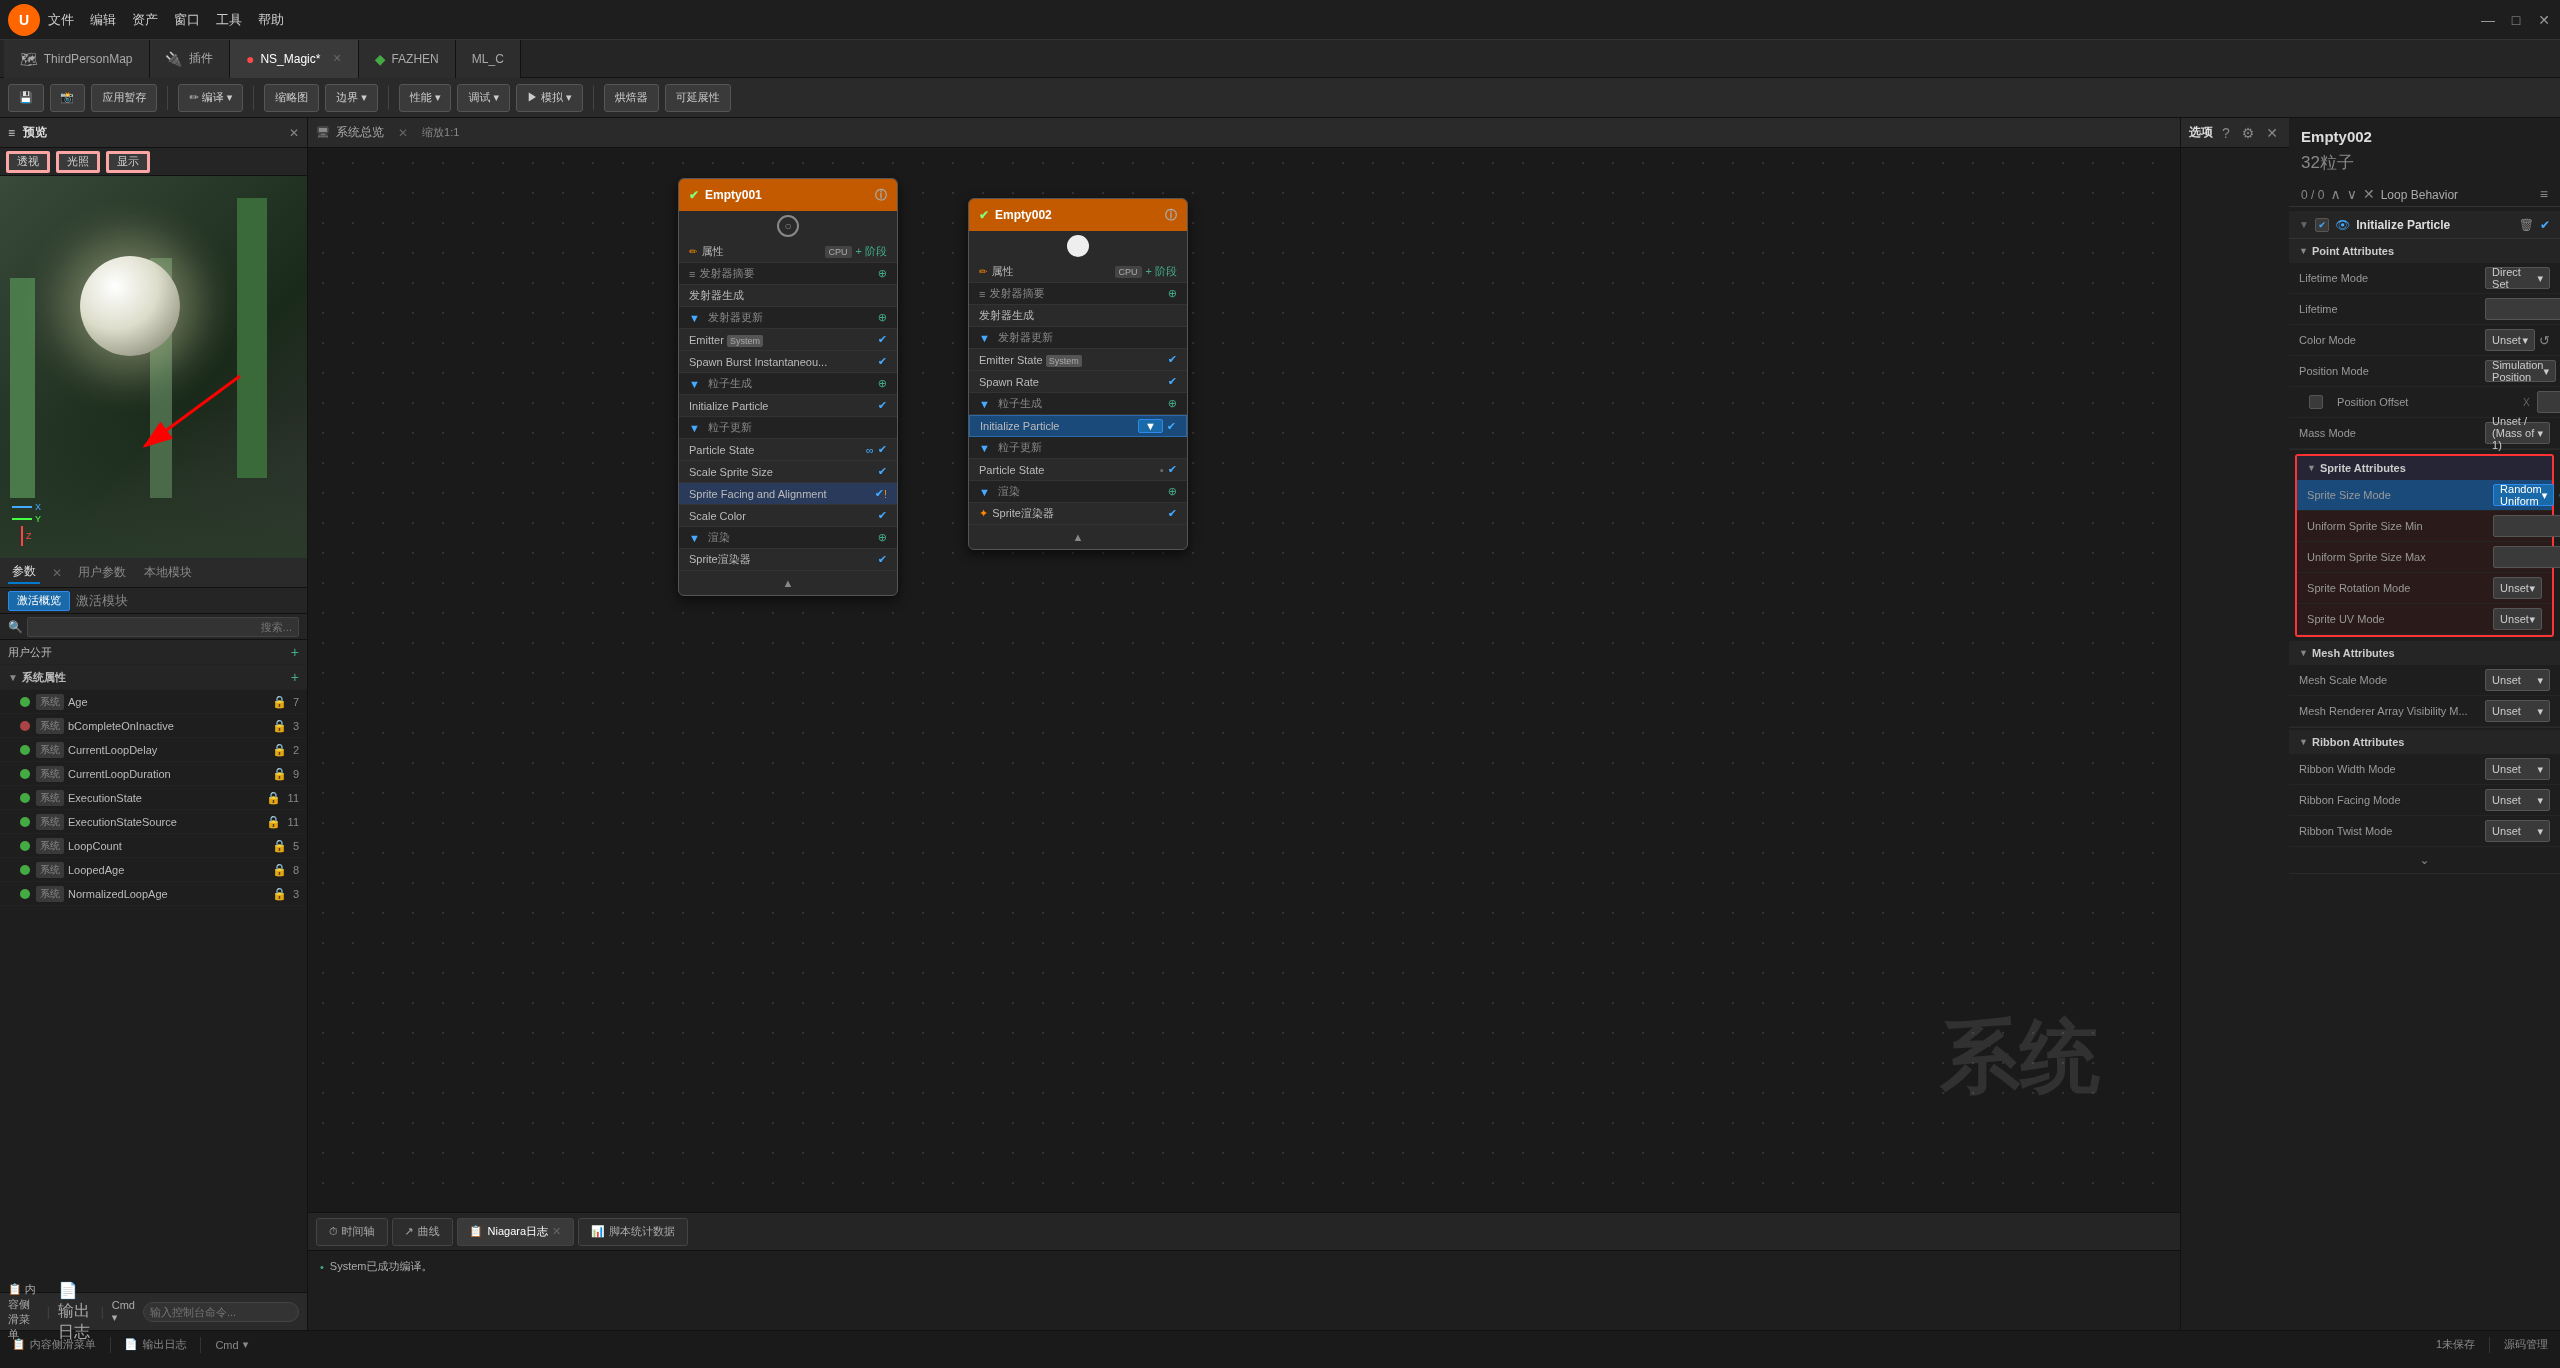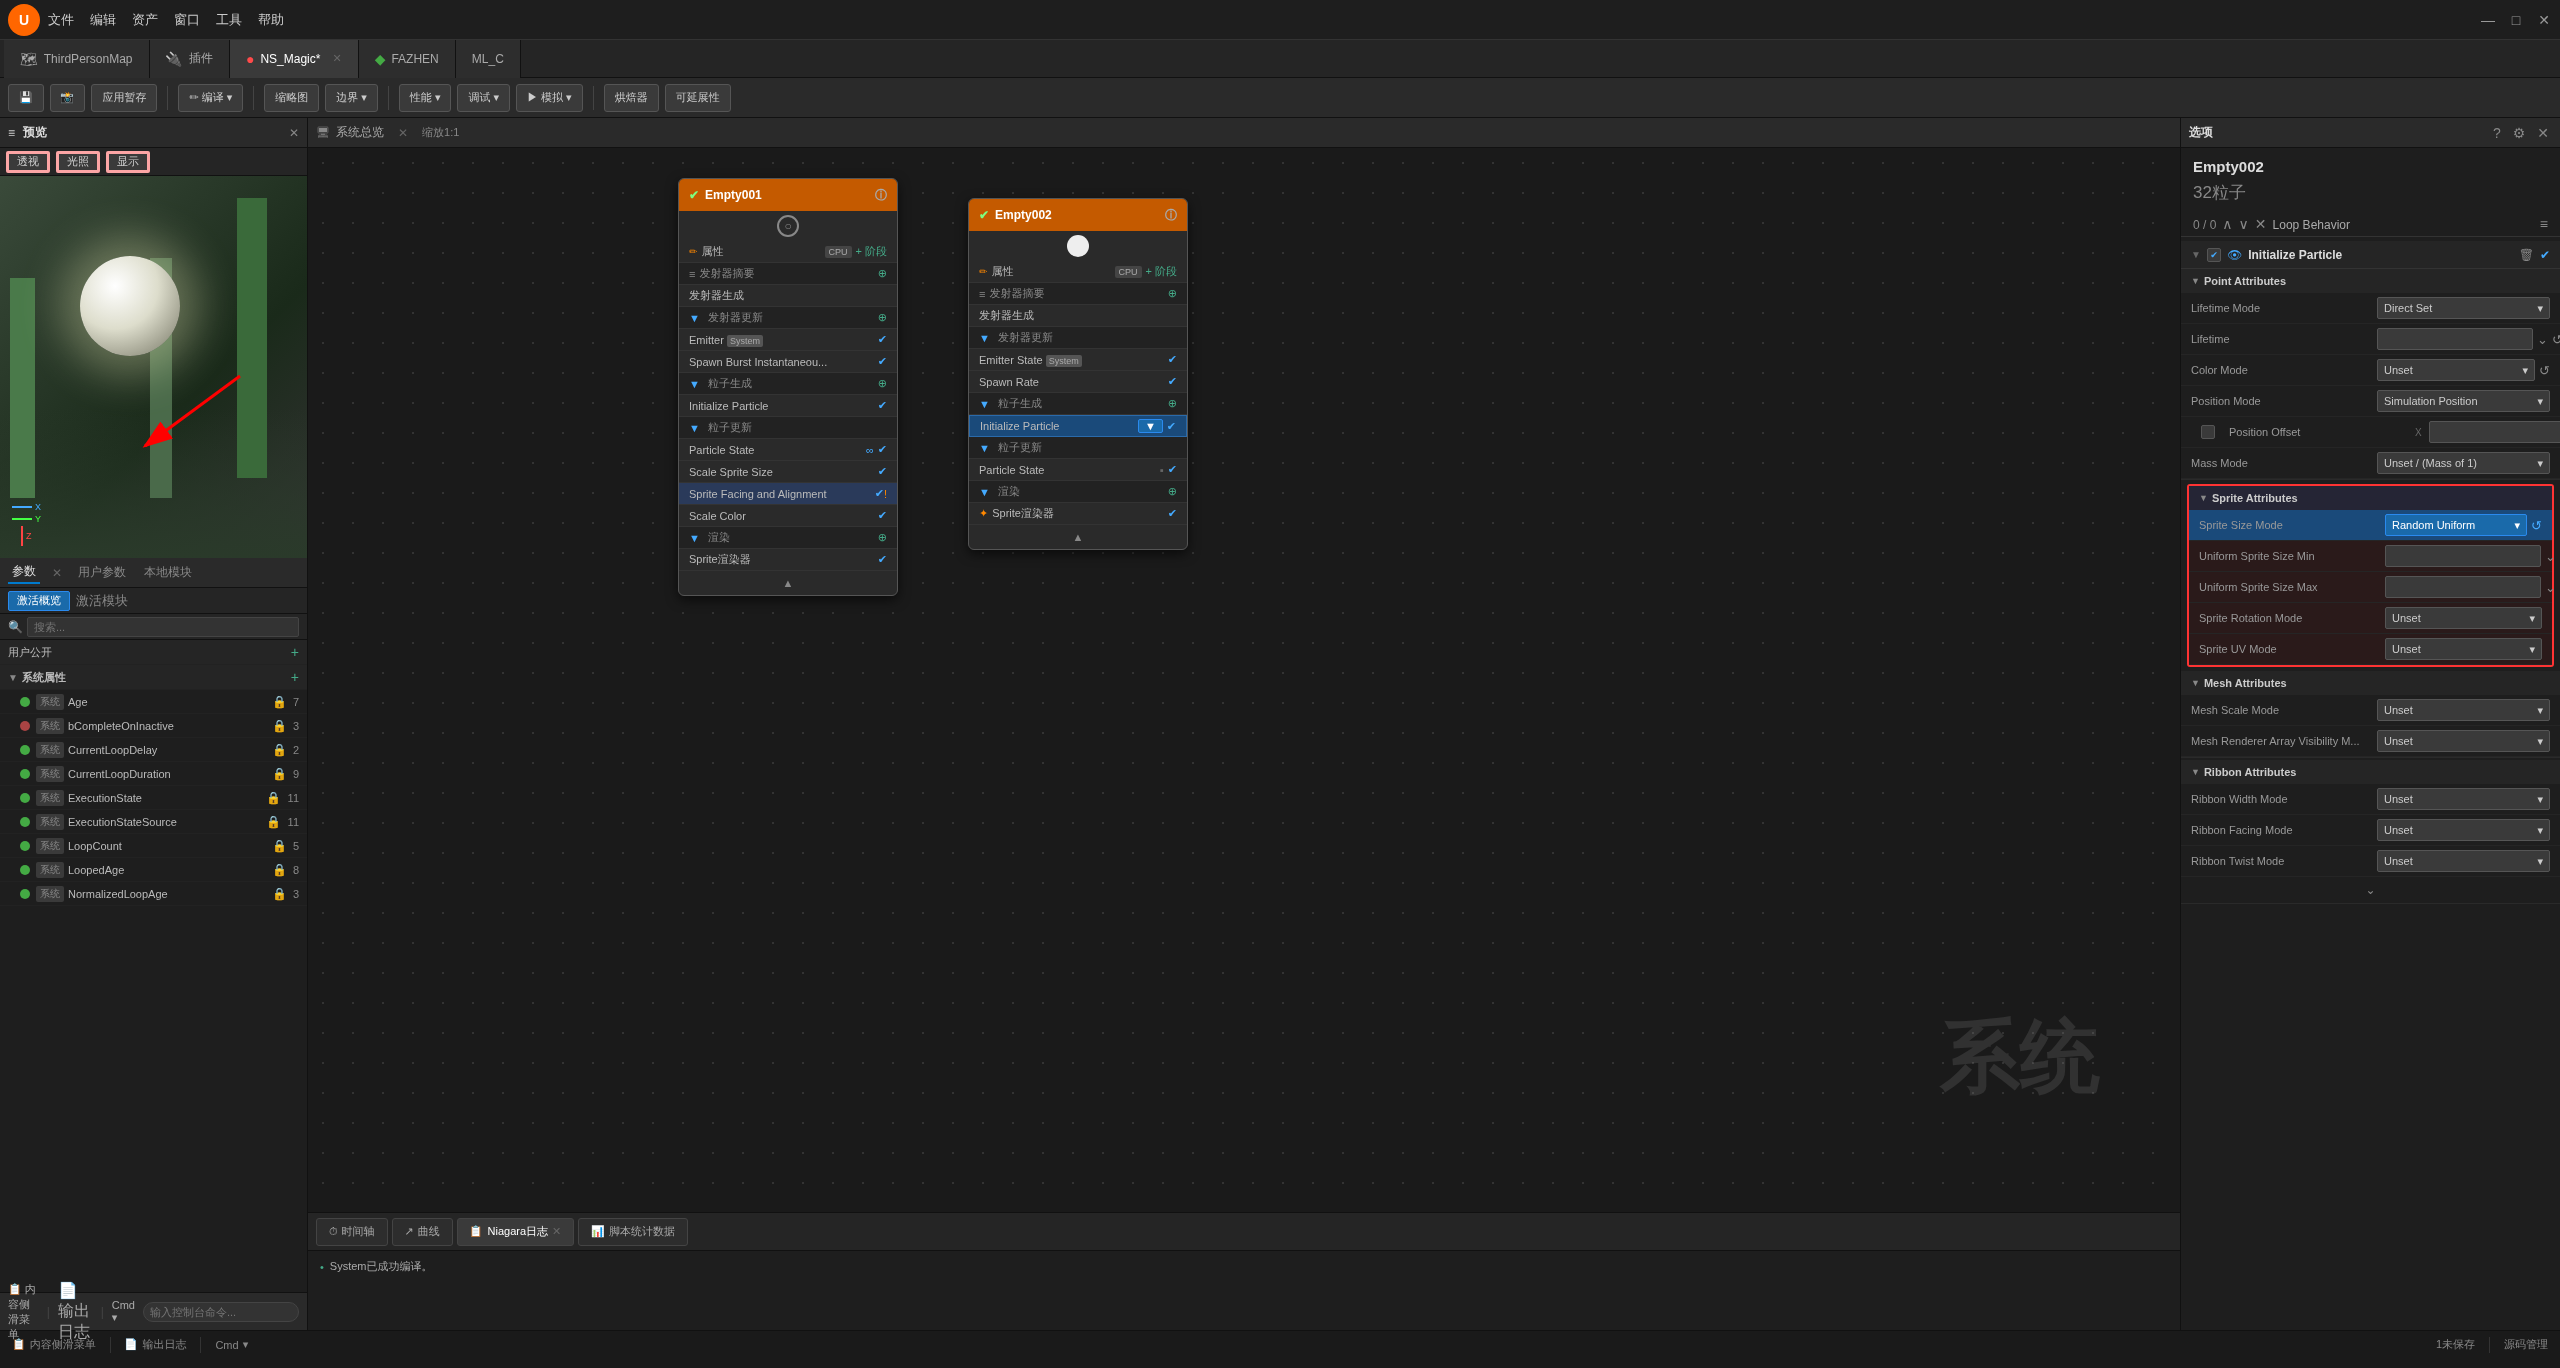--- a/index.html
+++ b/index.html
@@ -327,21 +327,21 @@
     .log-item { display: flex; align-items: center; gap: 6px; margin-bottom: 4px; }
     .log-bullet { color: #4a8; }
 
     
     #right-panel {
       width: 380px;
       flex-shrink: 0;
       background: #1e1e1e;
       border-left: 1px solid #111;
       display: flex;
-      flex-direction: column;
+      flex-direction: row;
       overflow: hidden;
     }
     #right-header {
       height: 30px;
       background: #2a2a2a;
       display: flex; align-items: center;
       padding: 0 8px; gap: 6px;
       border-bottom: 1px solid #111;
     }
     #right-header .title { color: #ddd; font-size: 12px; font-weight: bold; flex: 1; }
@@ -625,21 +625,21 @@
         <span style="color:#666;margin:0 2px;">✕</span>
         <span class="params-tab">用户参数</span>
         <span class="params-tab">本地模块</span>
       </div>
       <div style="height:26px; background:#252525; border-bottom:1px solid #111; display:flex; align-items:center; gap:6px; padding:0 8px;">
         <div style="background:#1a6aaa; border:1px solid #2a8aee; border-radius:2px; height:20px; padding:0 8px; display:flex; align-items:center; color:white; font-size:11px; cursor:pointer;">激活概览</div>
         <div style="color:#888; font-size:13px; cursor:pointer;">激活模块</div>
       </div>
       <div id="search-bar">
         <span style="color:#666;">🔍</span>
-        <input type="text" placeholder="搜索..." style="background: rgb(51, 51, 51); border: 1px solid rgb(68, 68, 68); color: rgb(204, 204, 204); height: 20px; width: 100%; padding: 0px 6px; border-radius: 2px; font-size: 11px; outline: none;">
+        <input type="text" placeholder="搜索..." style="background: rgb(51, 51, 51); border: 1px solid rgb(68, 68, 68); color: rgb(204, 204, 204); height: 20px; width: 100%; padding: 0px 6px; border-radius: 2px; font-size: 11px; outline: none; text-align: right;">
       </div>
       <div style="display:flex; align-items:center; padding:4px 8px; background:#252525; border-bottom:1px solid #222;">
         <span style="color:#bbb; font-size:11px;">用户公开</span>
         <span style="margin-left:auto; color:#4a8; cursor:pointer; font-size:14px;">+</span>
       </div>
       <div style="display:flex; align-items:center; padding:4px 8px; background:#252525; border-bottom:1px solid #222;">
         <span style="color:#888; font-size:10px; margin-right:4px;">▼</span>
         <span style="color:#bbb; font-size:11px; font-weight:bold;">系统属性</span>
         <span style="margin-left:auto; color:#4a8; cursor:pointer; font-size:14px;">+</span>
       </div>

